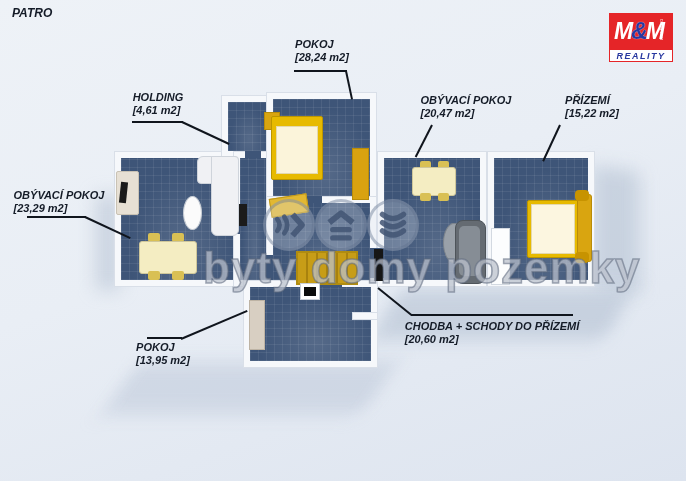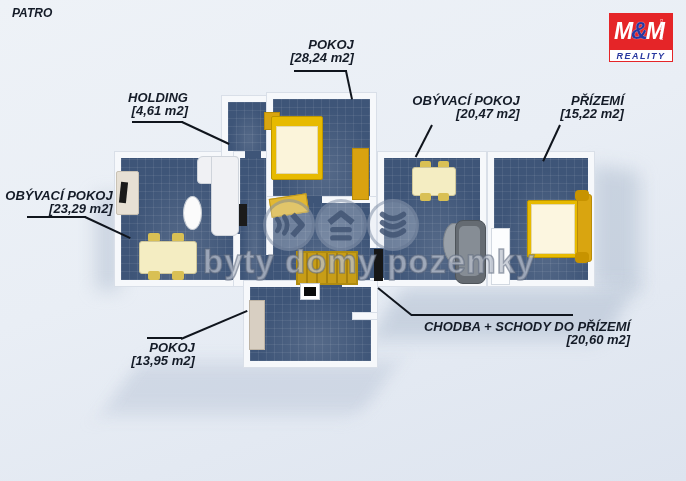--- a/index.html
+++ b/index.html
@@ -21,28 +21,28 @@
   }
   .opening{position:absolute; z-index:3; background-color:#3e5578;}
   .furn{position:absolute; z-index:4;}
   
   .wm-circle{
     position:absolute; z-index:5; width:52px; height:52px; border-radius:50%;
     background:rgba(222,229,238,0.30); border:3px solid rgba(95,112,140,0.40);
     box-sizing:border-box; display:flex; align-items:center; justify-content:center;
   }
   .wm-text{
-    position:absolute; z-index:5; font-weight:700; font-size:33px; letter-spacing:1px;
+    position:absolute; z-index:5; font-weight:700; font-size:44px; letter-spacing:1px;
     color:rgba(216,221,229,0.55); -webkit-text-stroke:1.5px rgba(96,108,128,0.55);
     text-shadow:0 0 1px rgba(96,108,128,0.4); white-space:nowrap; text-align:center;
   }
   
   .lbl{
-    position:absolute; z-index:6; font-style:italic; font-weight:700; font-size:13px;
-    line-height:13px; color:#141b27; text-align:right; white-space:nowrap;
+    position:absolute; z-index:6; font-style:italic; font-weight:700; font-size:11px;
+    line-height:13px; color:#141b27; text-align:left; white-space:nowrap;
     transform:translateX(-50%);
   }
   .ln{position:absolute; z-index:6; height:2px; background:#10151d; transform-origin:0 50%;}
   .title{
     position:absolute; z-index:6; font-style:italic; font-weight:700; color:#141b27; white-space:nowrap;
   }
   
   #logo{position:absolute; left:609px; top:13px; width:64px; height:44px; z-index:7;}
   #logo .top{
     position:relative; width:64px; height:36px; background:#e52528; box-sizing:border-box;
@@ -198,21 +198,21 @@
   <div class="ln" style="left:27px; top:216px; width:59px;"></div>
   <div class="ln" style="left:85px; top:216px; width:50px; transform:rotate(25deg);"></div>
 
   <div class="lbl" style="left:163px; top:341px;">
     <div>POKOJ</div>
     <div>[13,95 m2]</div>
   </div>
   <div class="ln" style="left:147px; top:337px; width:35px;"></div>
   <div class="ln" style="left:181px; top:338px; width:72px; transform:rotate(-23deg);"></div>
 
-  <div class="lbl" style="left:492px; top:320px;margin-left:35px;">
+  <div class="lbl" style="left:492px; top:320px;">
     <div>CHODBA + SCHODY DO PŘÍZEMÍ</div>
     <div>[20,60 m2]</div>
   </div>
   <div class="ln" style="left:378px; top:287px; width:43px; transform:rotate(39deg);"></div>
   <div class="ln" style="left:411px; top:314px; width:162px;"></div>
 
 
   <div id="logo">
     <div class="top">
       <span class="mm"><span>M</span><span class="amp">&amp;</span><span>M</span></span>

